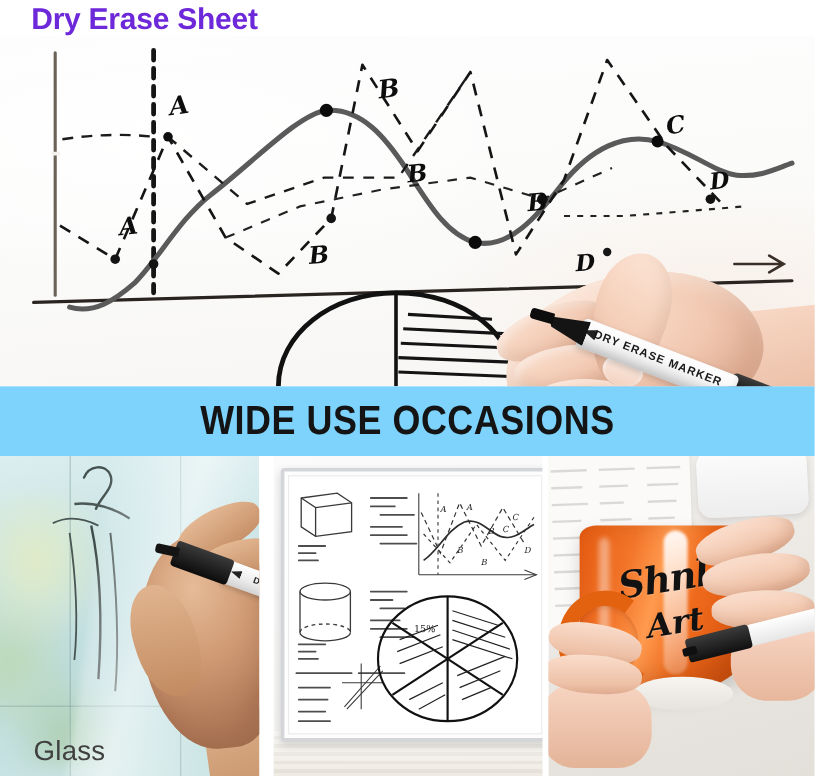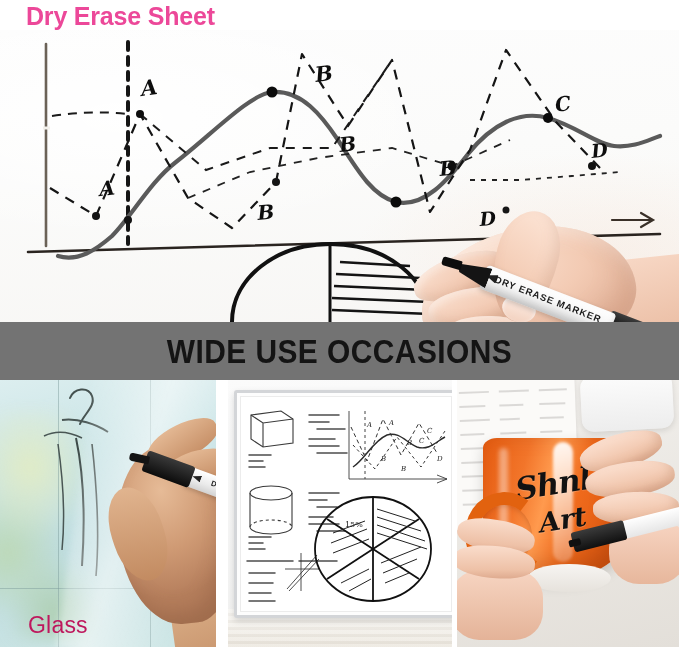--- a/index.html
+++ b/index.html
@@ -1,21 +1,21 @@
 <!DOCTYPE html>
 <html><head>
 <meta charset="utf-8">
 <style>
   html,body{margin:0;padding:0;background:#fff;}
   body{width:679px;height:647px;overflow:hidden;font-family:"Liberation Sans",sans-serif;}
   .page{position:relative;width:679px;height:647px;background:#fff;}
 
   
   .title-bar{position:absolute;left:0;top:0;width:679px;height:32px;background:#fff;}
-  .title-text{position:absolute;left:26px;top:0px;font-size:25px;font-weight:700;color:#ec4899;
+  .title-text{position:absolute;left:26px;top:0px;font-size:25px;font-weight:700;color:#6d28d9;
     letter-spacing:-.2px;line-height:32px;white-space:nowrap;}
 
   
   .hero{position:absolute;left:0;top:30px;width:679px;height:292px;overflow:hidden;
     background:linear-gradient(175deg,#fdfdfd 0%,#fbfbfa 45%,#f7f6f4 100%);}
   .hero-wash{position:absolute;inset:0;
     background:radial-gradient(ellipse 70% 60% at 18% 30%, rgba(255,255,255,.95), rgba(250,249,246,0) 70%),
                radial-gradient(ellipse 50% 50% at 88% 78%, rgba(247,223,205,.35), rgba(255,255,255,0) 72%);}
   .hero svg{position:absolute;left:0;top:0;}
 
@@ -51,32 +51,32 @@
     clip-path:polygon(100% 0,100% 100%,0 50%);}
   .mk-cap{position:absolute;left:176px;top:0px;width:78px;height:29px;border-radius:4px 7px 7px 4px;
     background:linear-gradient(180deg,#3c3c3c 0%,#171717 48%,#000 100%);
     box-shadow:inset 0 -3px 6px rgba(255,255,255,.10);}
   .mk-cone{position:absolute;left:16px;top:4px;width:34px;height:21px;background:#141414;
     clip-path:polygon(100% 0,100% 100%,12% 72%,0 36%);}
   .mk-tip{position:absolute;left:0px;top:9px;width:20px;height:9px;background:#0d0d0d;border-radius:3px 1px 1px 3px;
     transform:rotate(-5deg);}
 
   
-  .banner{position:absolute;left:0;top:322px;width:679px;height:58px;background:#737373;}
+  .banner{position:absolute;left:0;top:322px;width:679px;height:58px;background:#7dd3fc;}
   .banner-text{position:absolute;left:0;top:0;width:679px;line-height:58px;text-align:center;
     font-size:34px;font-weight:700;color:#141414;letter-spacing:.5px;
     transform:scaleX(.88);transform-origin:50% 50%;white-space:nowrap;}
 
   
   .panels{position:absolute;left:0;top:380px;width:679px;height:267px;background:#fff;}
   .panel{position:absolute;top:0;height:267px;overflow:hidden;}
   .p1{left:0;width:216px;}
   .p2{left:228px;width:224px;}
   .p3{left:457px;width:222px;}
-  .caption{position:absolute;bottom:8px;font-size:23px;color:#be185d;font-weight:400;
+  .caption{position:absolute;bottom:8px;font-size:23px;color:#404040;font-weight:400;
     letter-spacing:.2px;white-space:nowrap;z-index:9;}
   .cap1{left:28px;}
   .cap2{left:22px;}
   .cap3{left:30px;}
 
   
   .glass-bg{position:absolute;inset:0;
     background:linear-gradient(165deg,#dceeef 0%,#c9e4e6 30%,#bfdde0 58%,#cfe7e6 100%);}
   .glass-plant{position:absolute;left:-30px;top:30px;width:150px;height:230px;
     background:radial-gradient(ellipse 60% 45% at 40% 25%, rgba(226,236,196,.95), rgba(200,224,190,0) 70%),

